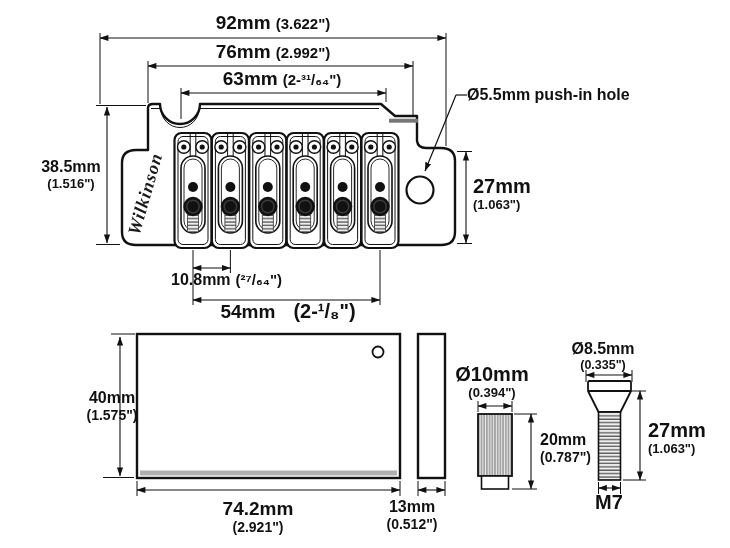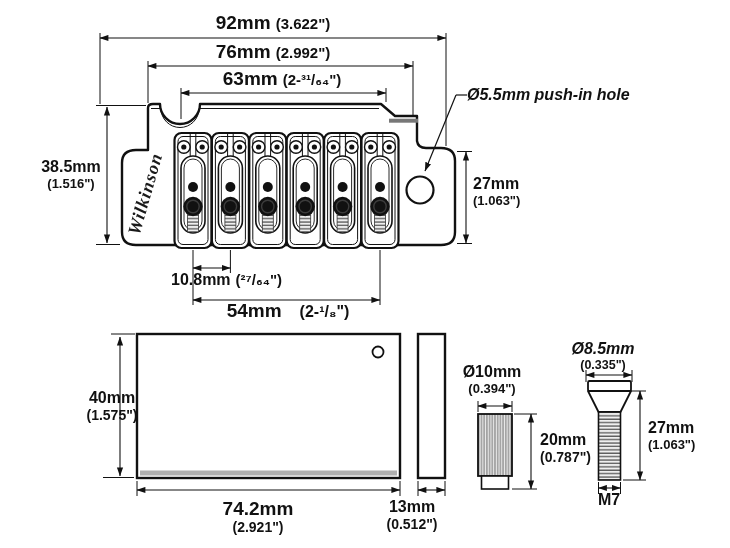--- a/index.html
+++ b/index.html
@@ -3,21 +3,21 @@
 <meta charset="utf-8">
 <style>
   html,body{margin:0;padding:0;background:#fff;}
   #stage{position:relative;width:730px;height:548px;background:#fff;overflow:hidden;
          font-family:"Liberation Sans","DejaVu Sans",sans-serif;color:#111;}
   #art{position:absolute;left:0;top:0;}
   .lbl{position:absolute;font-weight:bold;white-space:nowrap;color:#111;line-height:1.05;}
   .ctr{transform:translateX(-50%);text-align:center;justify-content:center;}
   .row{display:flex;align-items:baseline;gap:5px;}
   .stack .in{margin-top:1px;}
-  .s19{font-size:19px;} .s18{font-size:16px;} .s17{font-size:16px;} .s16{font-size:16px;font-style:italic;}
+  .s19{font-size:19px;} .s18{font-size:16px;} .s17{font-size:20px;} .s16{font-size:16px;}
   .s15{font-size:15px;} .s14{font-size:14px;} .s13{font-size:13px;} .s12{font-size:12.5px;}
   .logo{position:absolute;left:134px;top:224px;transform-origin:0 50%;transform:rotate(-74deg);
         font:italic bold 18px "Liberation Serif","DejaVu Serif",serif;letter-spacing:1px;color:#1a1a1a;}
 </style>
 </head>
 <body>
 
 <div id="stage">
 
 <svg id="art" width="730" height="548" viewBox="0 0 730 548">

